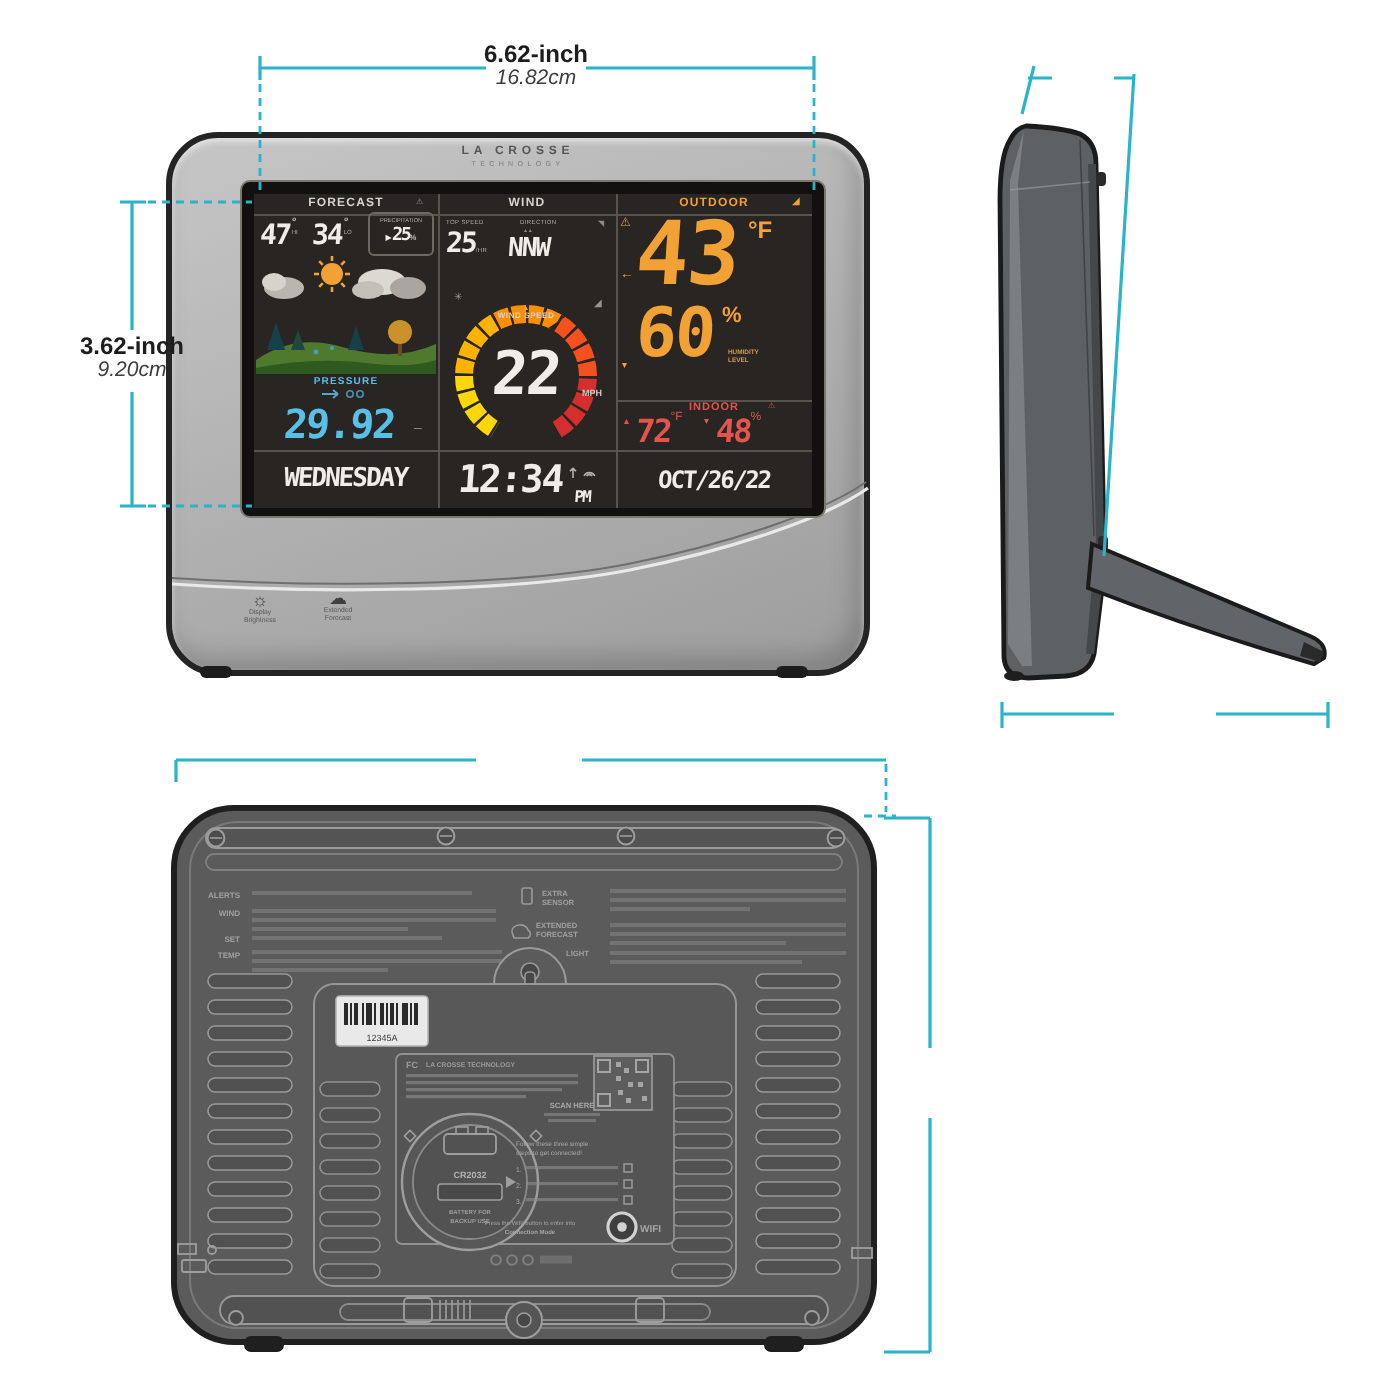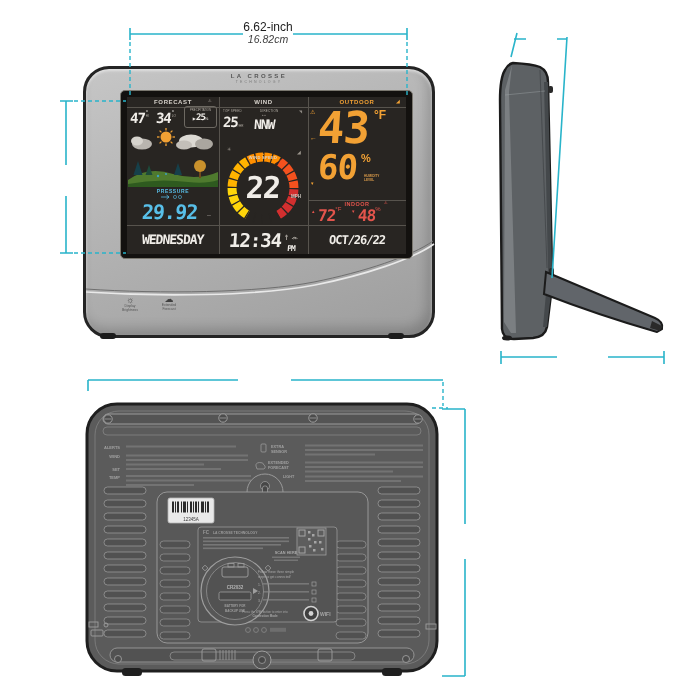--- a/index.html
+++ b/index.html
@@ -2,21 +2,21 @@
 <html><head>
 <meta charset="utf-8">
 <style>
   html,body{margin:0;padding:0;background:#fff;}
   .stage{position:relative;width:700px;height:700px;background:#ffffff;overflow:hidden;
          font-family:"Liberation Sans",sans-serif;}
   .abs{position:absolute;}
 
   
   .dim-label{position:absolute;width:90px;text-align:center;line-height:1.08;}
-  .dim-label .inch{font-size:12px;font-weight:normal;color:#1d1d1d;display:block;}
+  .dim-label .inch{font-size:12px;font-weight:bold;color:#1d1d1d;display:block;}
   .dim-label .cm{font-size:10.5px;font-style:italic;color:#3d3d3d;display:block;}
 
   
   .unit-front{position:absolute;left:83px;top:66px;width:352px;height:272px;
     background:linear-gradient(160deg,#c6c6c6 0%,#b3b3b3 45%,#9d9d9d 100%);
     border:3px solid #242424;border-radius:26px;box-sizing:border-box;
     box-shadow:inset 0 2px 3px rgba(255,255,255,.55), inset -5px -7px 12px rgba(0,0,0,.18);}
   .brand{position:absolute;left:83px;top:73px;width:352px;text-align:center;line-height:1.15;}
   .brand-main{font-size:6px;font-weight:bold;letter-spacing:2.4px;color:#565656;}
   .brand-sub{font-size:3.5px;letter-spacing:2.2px;color:#7b7b7b;}
@@ -489,14 +489,18 @@
       <path d="M443,382 V406 M432,408 H448" stroke-width="1.4" stroke-dasharray="4 3"></path>
 
       <path d="M465,409 V524 M465,559 V676 M442,409 H465 M442,676 H465"></path>
     </g>
   </svg>
 
   <div class="dim-label" style="left:223px;top:21px;">
     <span class="inch">6.62-inch</span>
     <span class="cm">16.82cm</span>
   </div>
+  <div class="dim-label" style="left:21px;top:167px;">
+    <span class="inch">3.62-inch</span>
+    <span class="cm">9.20cm</span>
+  </div>
 
 </div>
 
 </body></html>

